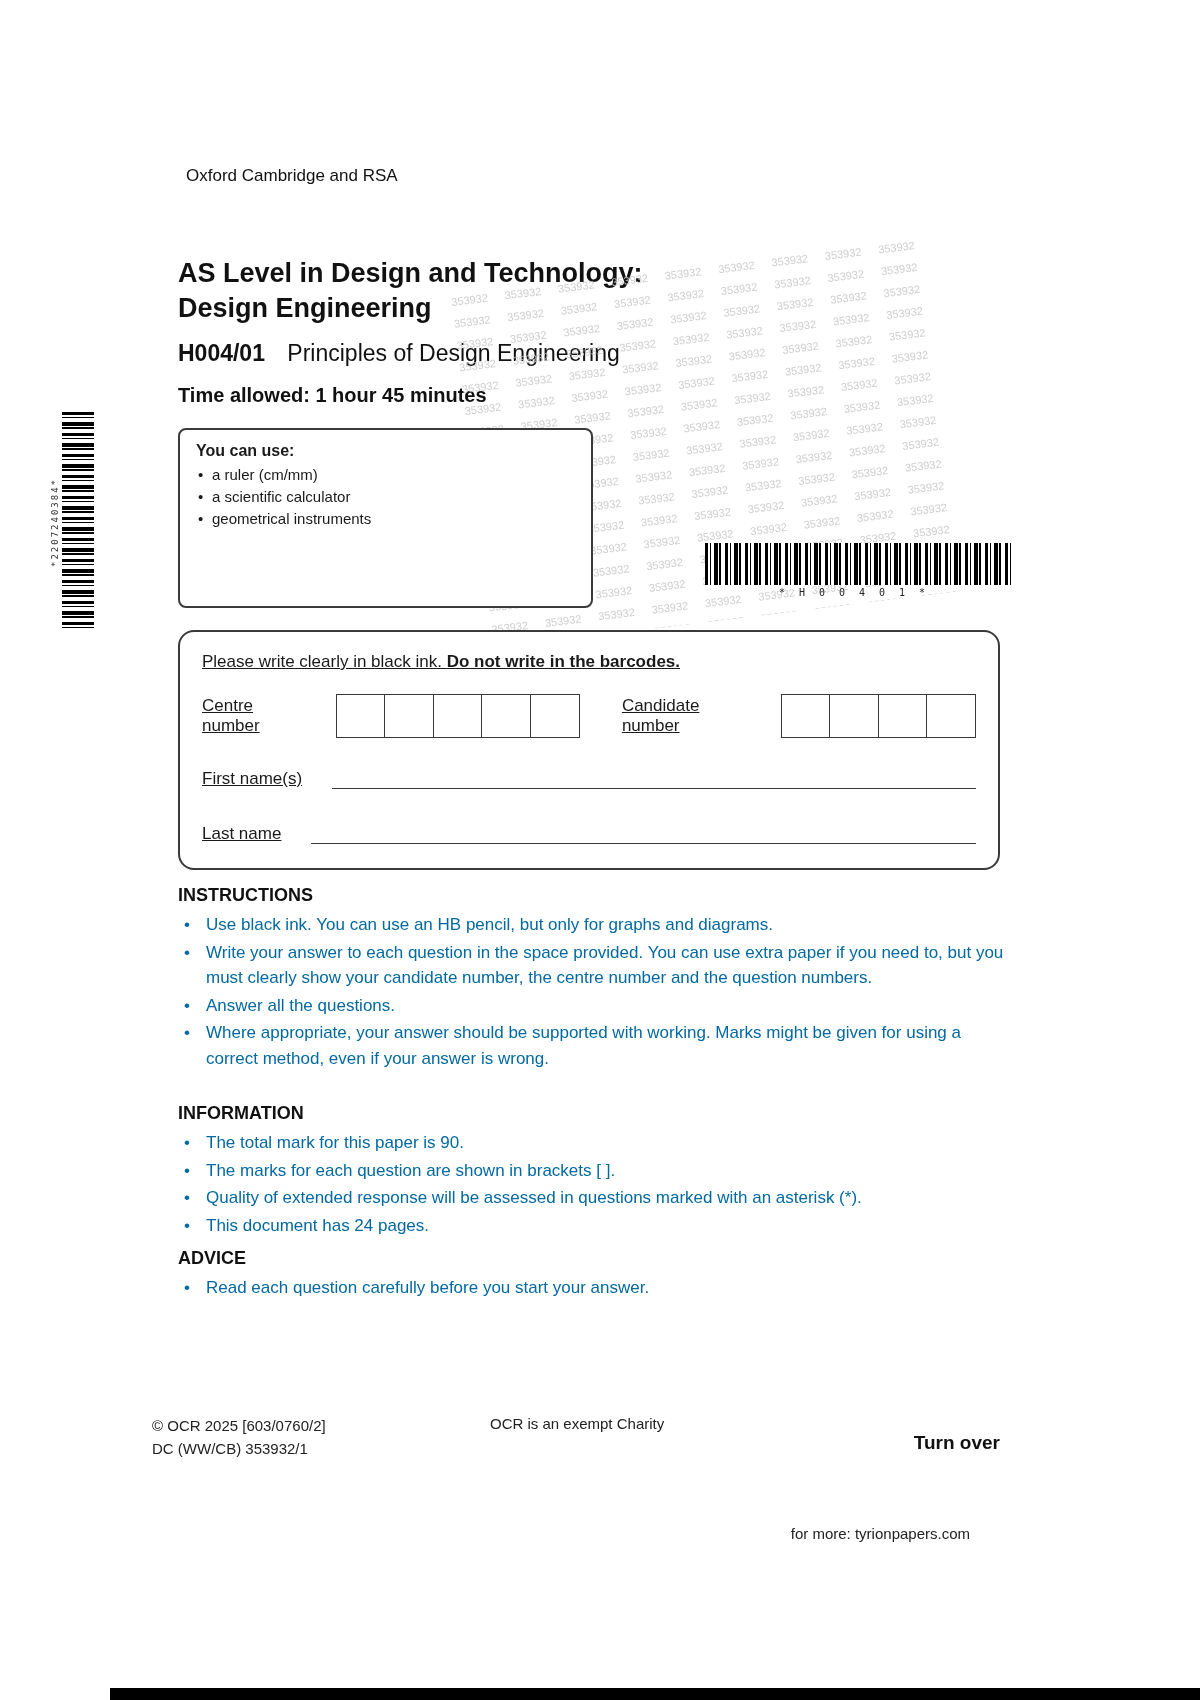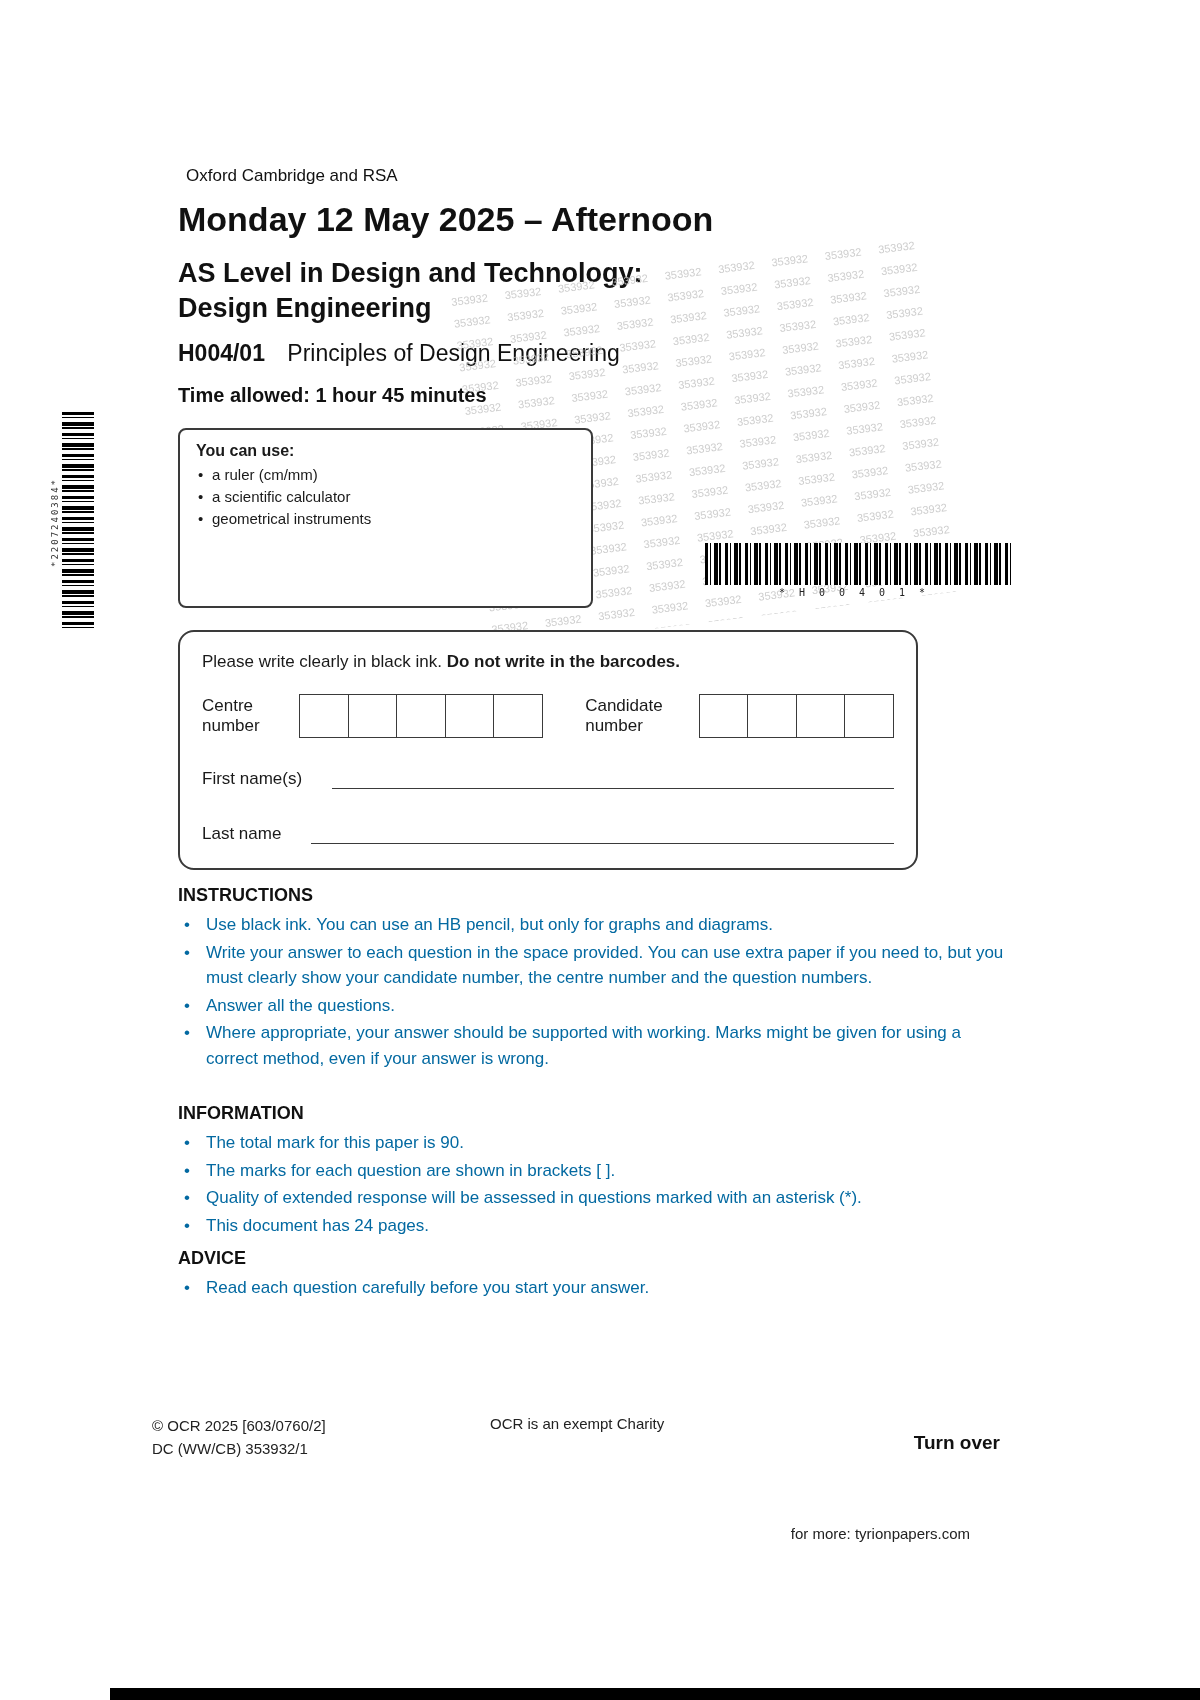--- a/index.html
+++ b/index.html
@@ -90,24 +90,25 @@
       #000 0 3px,#fff 3px 5px,#000 5px 6px,#fff 6px 9px,
       #000 9px 13px,#fff 13px 14px,#000 14px 16px,#fff 16px 20px);
   }
   .barcode-right .br-text{
     font-family:"DejaVu Sans Mono", monospace;
     font-size:10px;letter-spacing:14px;color:#222;
     text-align:center;margin-top:2px;
   }
   
   .cand-box{
-    position:absolute;left:178px;top:630px;width:740px;height:240px;
+    position:absolute;left:178px;top:630px;width:822px;height:240px;
     border:2px solid #3a3a3a;border-radius:16px;
     box-sizing:border-box;padding:20px 22px;
     background:#fff;
+    text-decoration:underline;
   }
   .cand-notice{font-size:17px;margin-bottom:22px;}
   .cand-notice .bold{font-weight:bold;}
   .cand-row{display:flex;align-items:center;margin-bottom:26px;}
   .cand-label{font-size:17px;}
   .cells{display:flex;margin-left:28px;}
   .cell{
     width:50px;height:44px;border:1.5px solid #3a3a3a;
     box-sizing:border-box;margin-left:-1.5px;background:#fff;
   }
@@ -151,21 +152,20 @@
     position:absolute;left:110px;right:0;bottom:0;height:12px;background:#000;
   }
 </style>
 </head>
 <body>
 
 <div class="page">
 
   <div class="logo-sub">Oxford Cambridge and RSA</div>
 
-  <div class="date-title">Monday 12 May 2025 – Afternoon</div>
   <div class="qual-title">
     <div>AS Level in Design and Technology:</div>
     <div>Design Engineering</div>
   </div>
   <div class="paper-line">
     <span class="code">H004/01</span>
     <span>Principles of Design Engineering</span>
   </div>
   <div class="time-allowed">Time allowed: 1 hour 45 minutes</div>
 

